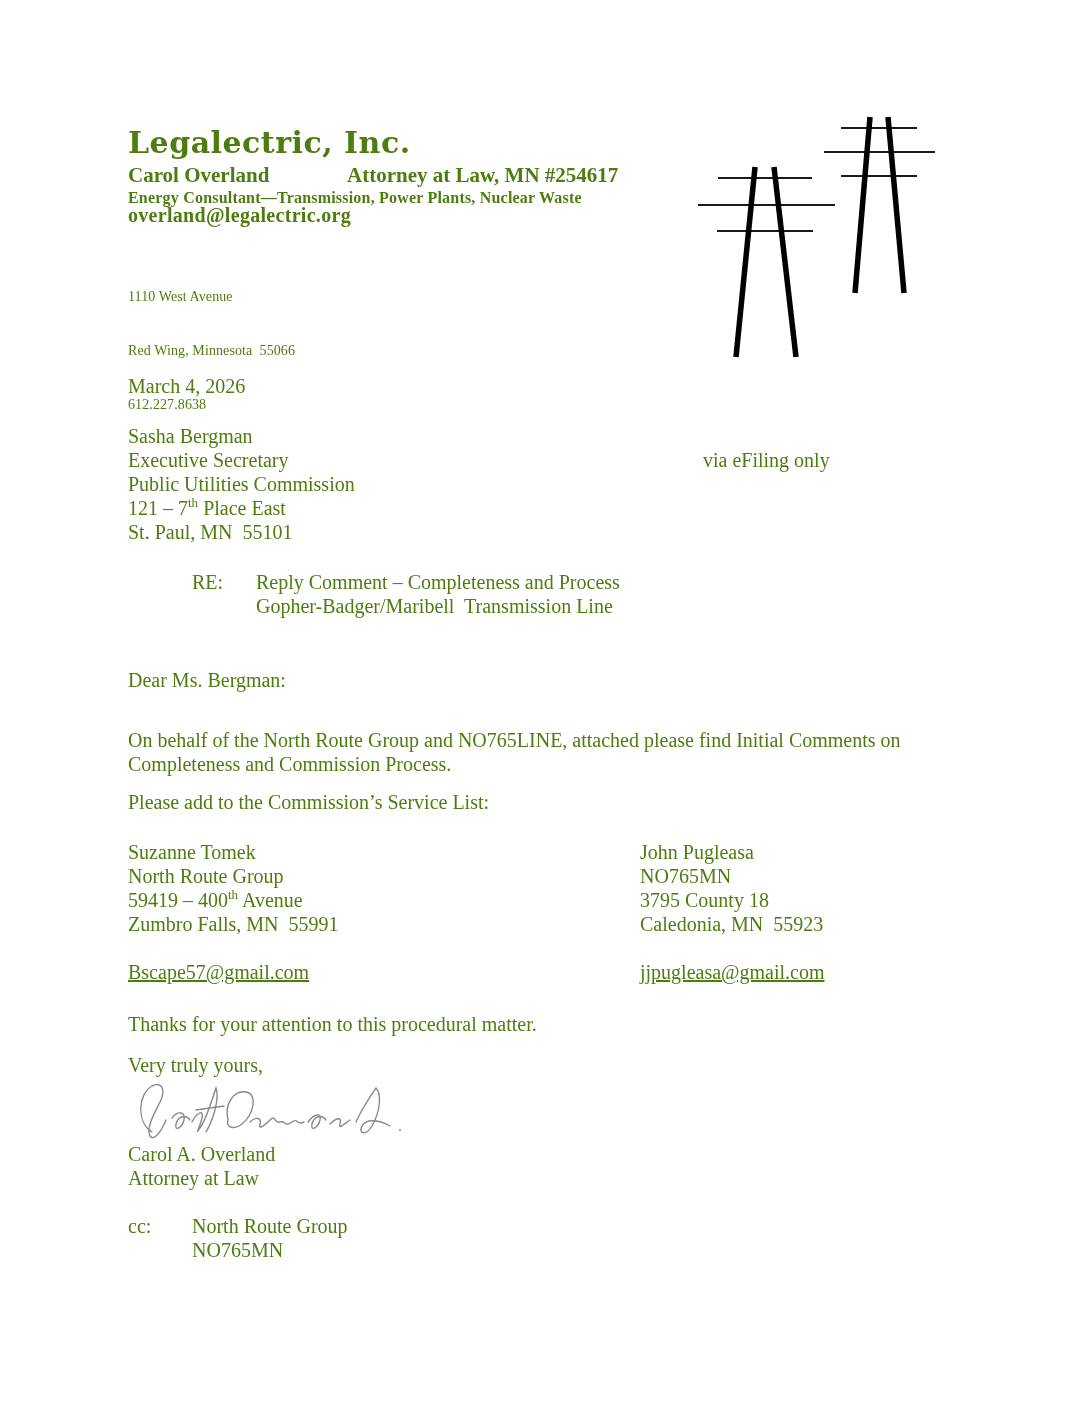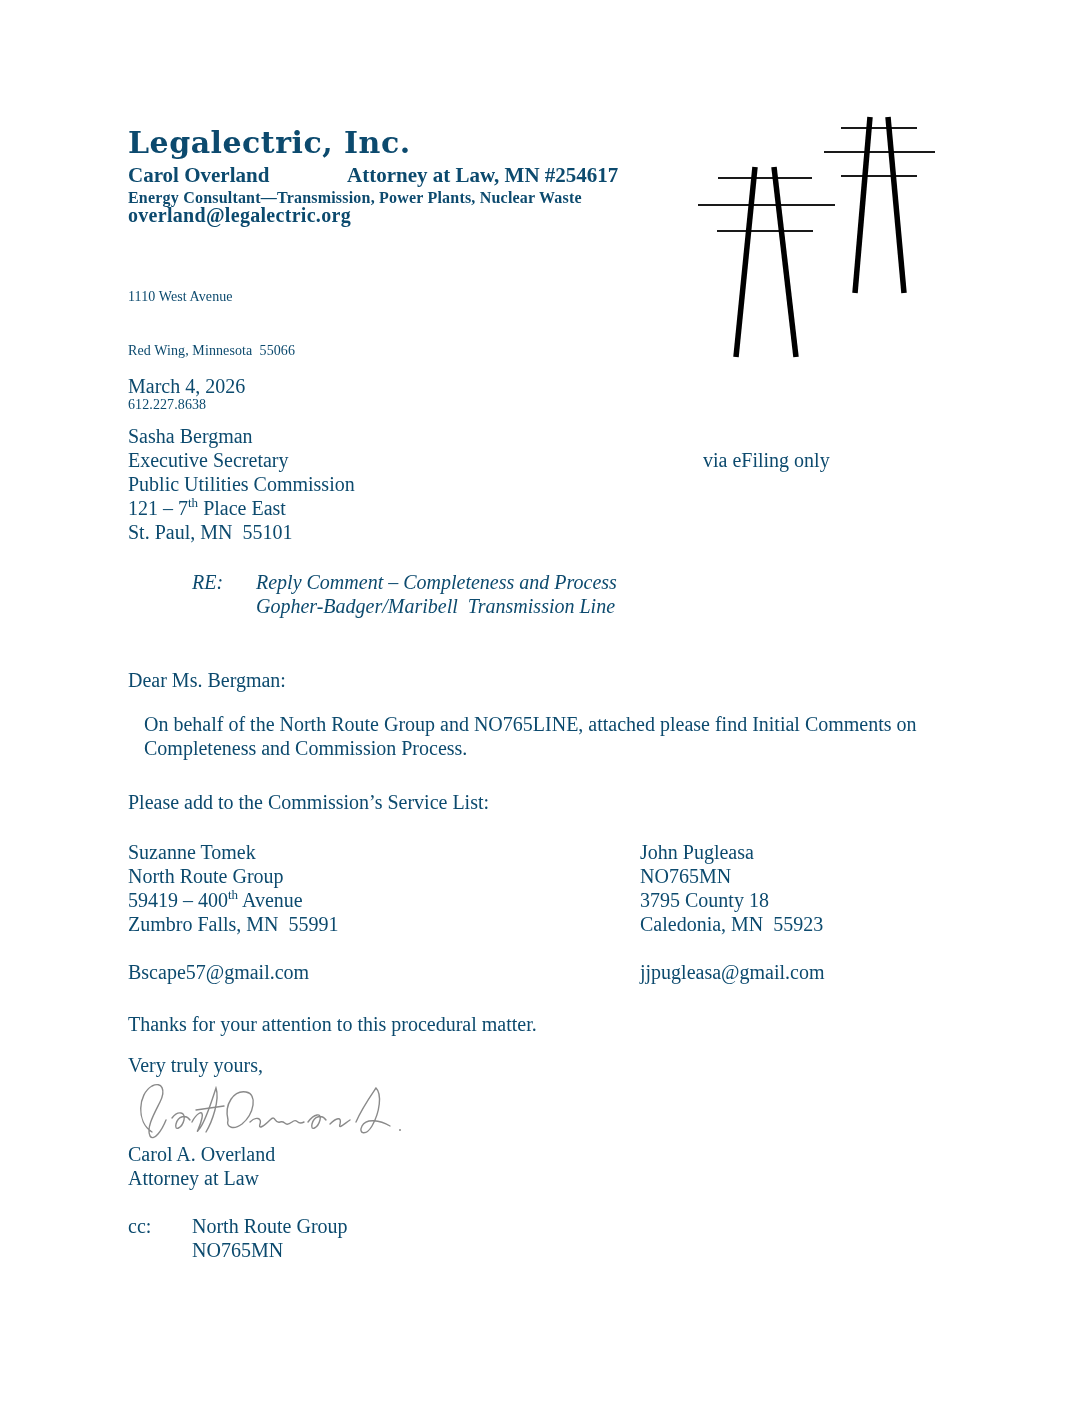--- a/index.html
+++ b/index.html
@@ -1,21 +1,21 @@
 <!DOCTYPE html>
 <html><head>
 <meta charset="utf-8">
 <style>
   html, body { margin: 0; padding: 0; background: #e8e8e8; }
   .page {
     position: relative;
     width: 1088px;
     height: 1408px;
     background: #ffffff;
-    color: #0c4a6e;
+    color: #4d7c0f;
     font-family: "Liberation Serif", serif;
     font-size: 20px;
     line-height: 24px;
     overflow: hidden;
   }
   .pre { white-space: pre-wrap; }
 
   
   .lh-company {
     position: absolute; left: 128px; top: 126px;
@@ -45,29 +45,29 @@
     font-size: 14px; line-height: 18px;
     letter-spacing: 0.1px;
   }
 
   .logo { position: absolute; left: 680px; top: 90px; }
 
   
   .date-block      { position: absolute; left: 128px; top: 374px; }
   .recipient-block { position: absolute; left: 128px; top: 424px; }
   .delivery-note   { position: absolute; left: 703px; top: 448px; }
-  .re-block        { position: absolute; left: 192px; top: 570px; font-style: italic; }
+  .re-block        { position: absolute; left: 192px; top: 570px; }
   .re-row { display: flex; }
   .re-label { width: 64px; flex: 0 0 64px; }
   .salutation      { position: absolute; left: 128px; top: 668px; }
-  .para1           { position: absolute; left: 128px; top: 712px; width: 838px; margin-left: 16px; }
+  .para1           { position: absolute; left: 128px; top: 728px; width: 838px; }
   .para2           { position: absolute; left: 128px; top: 790px; width: 838px; }
   .svc-left        { position: absolute; left: 128px; top: 840px; }
   .svc-right       { position: absolute; left: 640px; top: 840px; }
-  .svc-email { margin-top: 24px; }
+  .svc-email { margin-top: 24px; text-decoration: underline; }
   .thanks          { position: absolute; left: 128px; top: 1012px; }
   .valediction     { position: absolute; left: 128px; top: 1053px; }
   .signature       { position: absolute; left: 132px; top: 1078px; }
   .signer-block    { position: absolute; left: 128px; top: 1142px; }
   .cc-block        { position: absolute; left: 128px; top: 1214px; }
   .cc-row { display: flex; }
   .cc-label { width: 64px; flex: 0 0 64px; }
 
   sup { font-size: 13px; line-height: 0; vertical-align: super; }
 </style>

